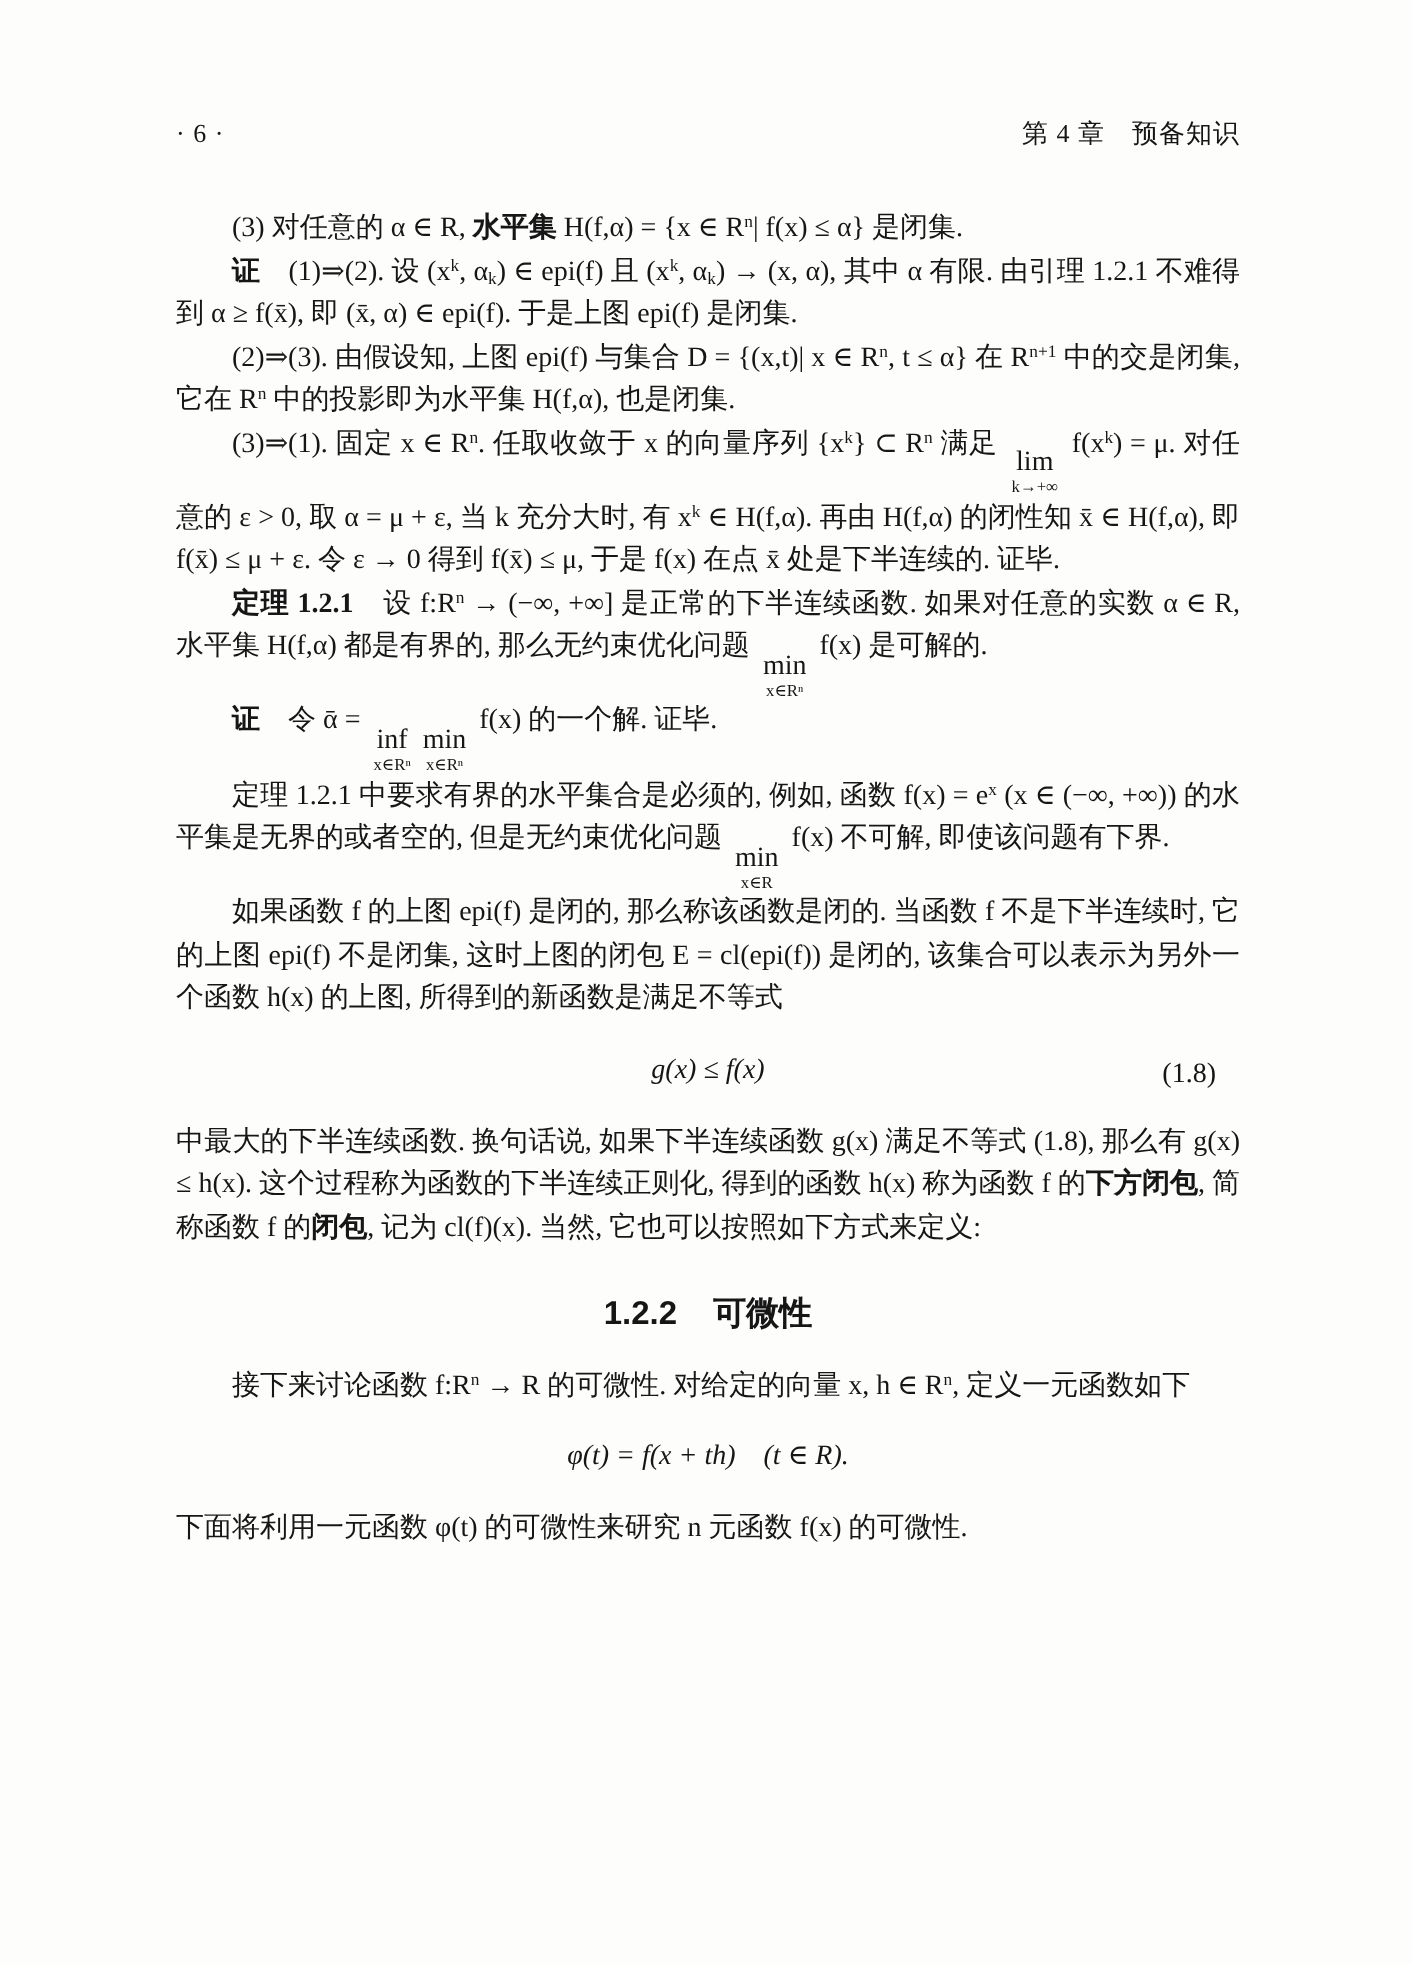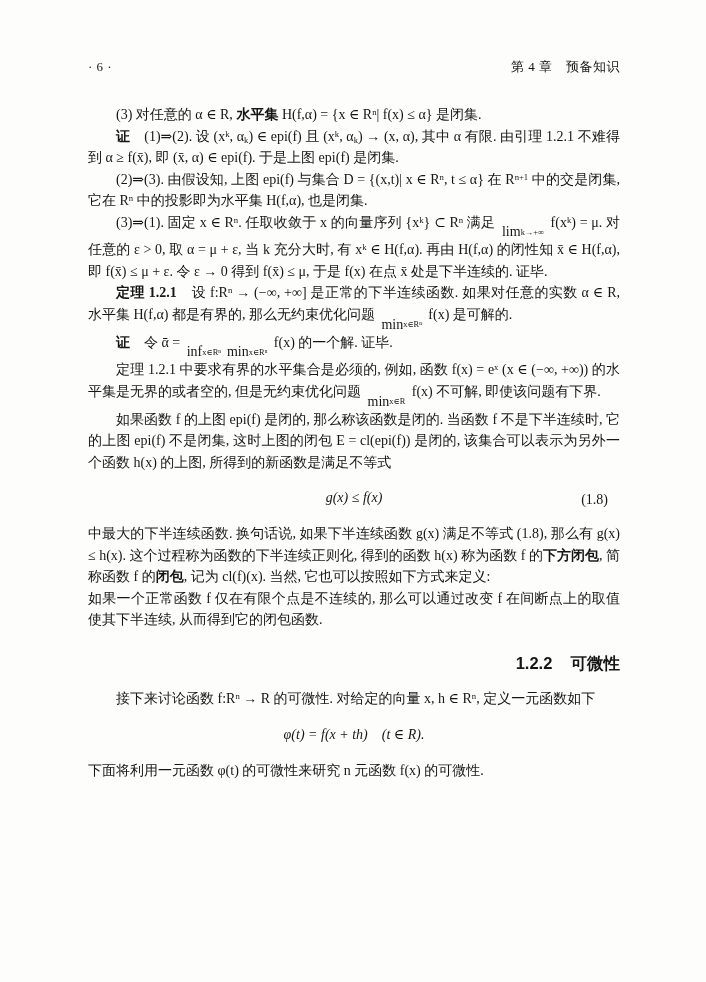--- a/index.html
+++ b/index.html
@@ -16,31 +16,31 @@
     margin-bottom: 28px;
   }
   .page-body { font-size: 14px; line-height: 21.5px; text-align: justify; }
   .para { margin: 0; }
   .para.indent { text-indent: 2em; }
   .b { font-weight: bold; }
   .i { }
   .sup { font-size: 0.62em; vertical-align: 0.5em; line-height: 0; }
   .sub { font-size: 0.62em; vertical-align: -0.25em; line-height: 0; }
   .stk {
-    display: inline-flex; flex-direction: row; align-items: center;
+    display: inline-flex; flex-direction: column; align-items: center;
     line-height: 1; vertical-align: -0.7em; margin: 0 3px; text-indent: 0;
   }
   .stk .bot { font-size: 0.6em; margin-top: 1px; }
   .formula-row { position: relative; text-align: center; margin: 13px 0; line-height: 24px; }
   .formula { font-style: italic; }
   .formula .stk { font-style: normal; }
   .eq-tag { position: absolute; right: 12px; top: 2px; font-style: normal; }
   .section-heading {
     font-family: "Liberation Sans", "DejaVu Sans", sans-serif;
-    font-size: 16.5px; font-weight: bold; margin: 22px 0 14px; text-align: right;
+    font-size: 16.5px; font-weight: bold; margin: 22px 0 14px; text-align: center;
   }
   .section-heading .h-num { margin-right: 1.1em; }
 </style>
 </head>
 <body>
 
 <div class="page">
   <div class="page-header">
     <span>· 6 ·</span>
     <span>第 4 章　预备知识</span>
@@ -64,19 +64,18 @@
           <span class="top">min</span>
           <span class="bot">x∈Rⁿ</span>
         </span><span> f(x) 的一个解. 证毕.</span></p>
       <p class="para indent"><span>定理 1.2.1 中要求有界的水平集合是必须的, 例如, 函数 f(x) = e</span><span class="sup">x</span><span> (x ∈ (−∞, +∞)) 的水平集是无界的或者空的, 但是无约束优化问题 </span><span class="stk">
           <span class="top">min</span>
           <span class="bot">x∈R</span>
         </span><span> f(x) 不可解, 即使该问题有下界.</span></p>
       <p class="para indent"><span>如果函数 f 的上图 epi(f) 是闭的, 那么称该函数是闭的. 当函数 f 不是下半连续时, 它的上图 epi(f) 不是闭集, 这时上图的闭包 E = cl(epi(f)) 是闭的, 该集合可以表示为另外一个函数 h(x) 的上图, 所得到的新函数是满足不等式</span></p>
       <div class="formula-row"><span class="formula"><span class="i">g(x) ≤ f(x)</span></span><span class="eq-tag">(1.8)</span></div>
       <p class="para"><span>中最大的下半连续函数. 换句话说, 如果下半连续函数 g(x) 满足不等式 (1.8), 那么有 g(x) ≤ h(x). 这个过程称为函数的下半连续正则化, 得到的函数 h(x) 称为函数 f 的</span><span class="b">下方闭包</span><span>, 简称函数 f 的</span><span class="b">闭包</span><span>, 记为 cl(f)(x). 当然, 它也可以按照如下方式来定义:</span></p>
-      <p class="para"><span>如果一个正常函数 f 仅在有限个点是不连续的, 那么可以通过改变 f 在间断点上的取值使其下半连续, 从而得到它的闭包函数.</span></p>
       <h2 class="section-heading"><span class="h-num">1.2.2</span><span>可微性</span></h2>
       <p class="para indent"><span>接下来讨论函数 f:R</span><span class="sup">n</span><span> → R 的可微性. 对给定的向量 x, h ∈ R</span><span class="sup">n</span><span>, 定义一元函数如下</span></p>
       <div class="formula-row"><span class="formula"><span class="i">φ(t) = f(x + th)　(t ∈ R).</span></span></div>
       <p class="para"><span>下面将利用一元函数 φ(t) 的可微性来研究 n 元函数 f(x) 的可微性.</span></p>
     </div>
 </div>
 
 </body></html>

